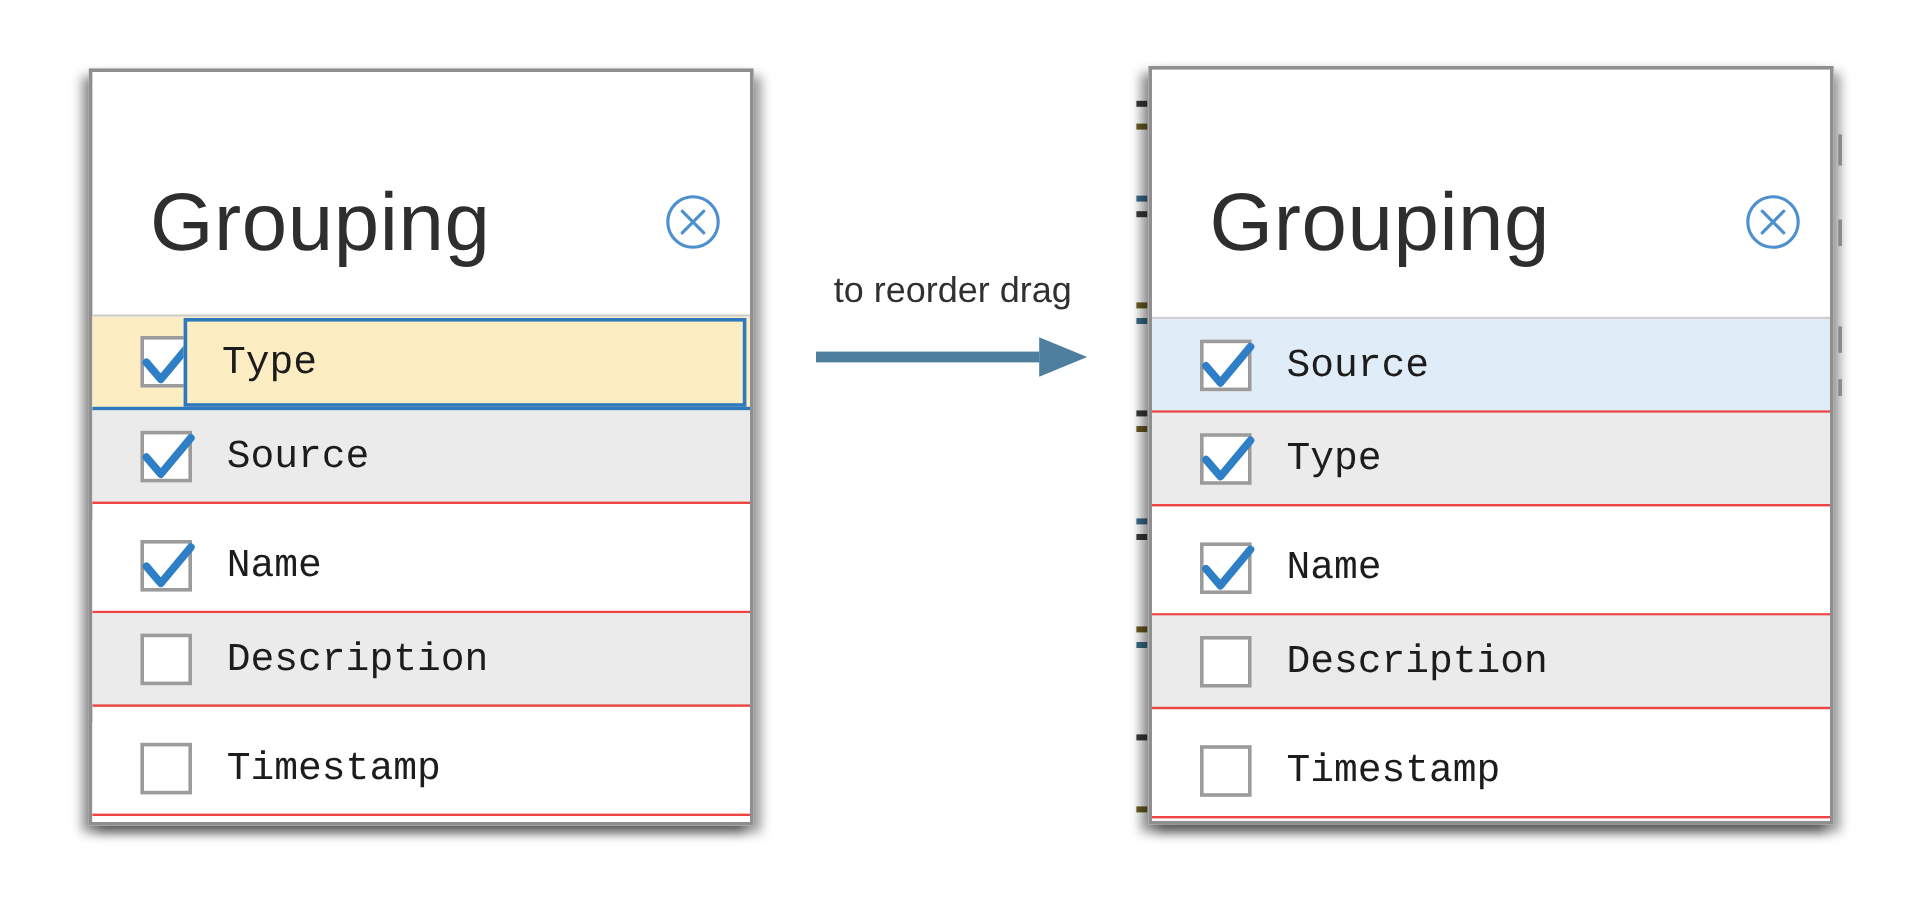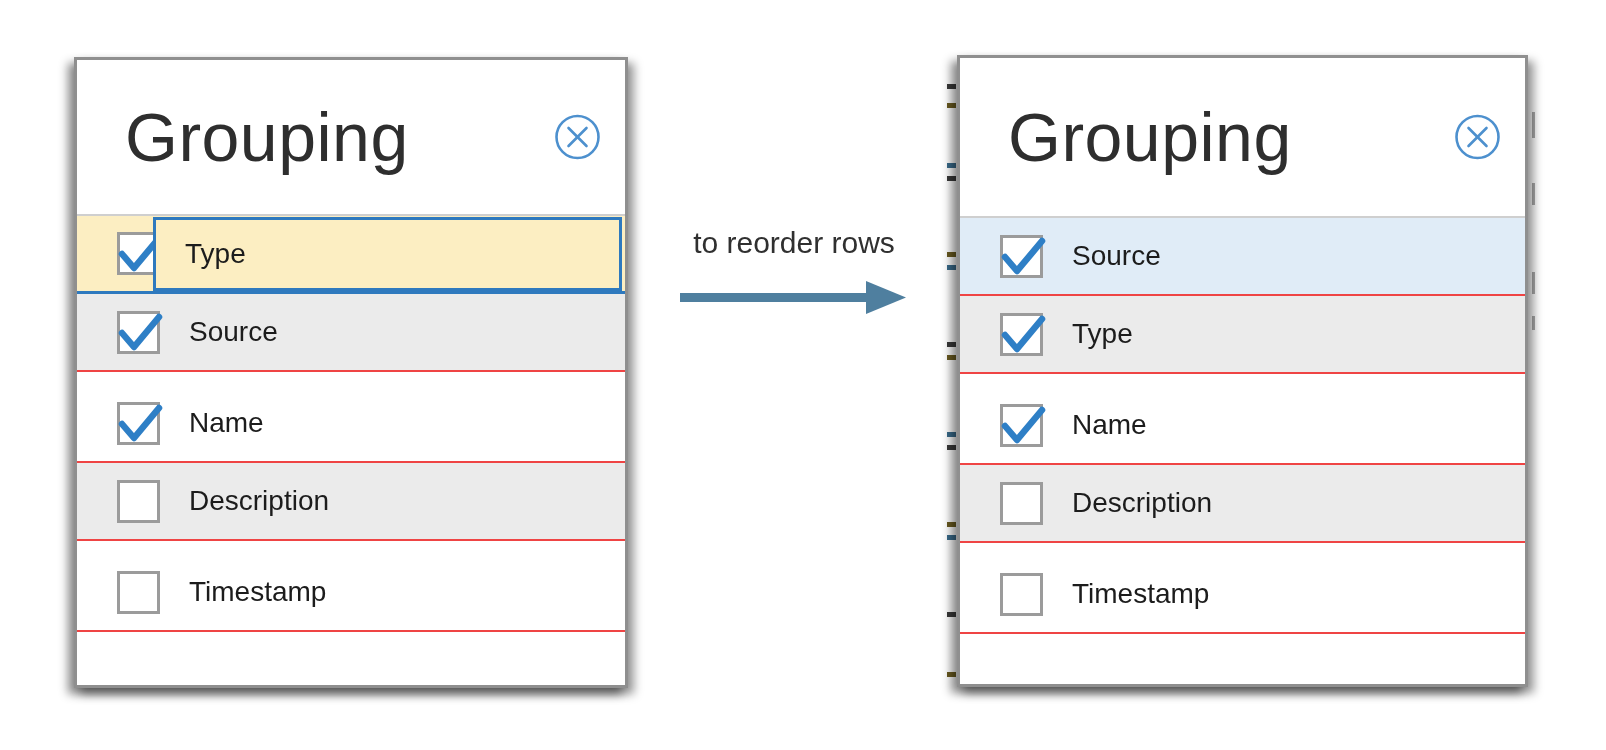--- a/index.html
+++ b/index.html
@@ -10,21 +10,21 @@
   .panel{
     position:absolute;background:#ffffff;box-sizing:border-box;
     border:3px solid #8f8f8f;
     box-shadow:-6px 6px 9px rgba(0,0,0,0.45), 6px 6px 9px rgba(0,0,0,0.40);
   }
   .panel-left{left:74px;top:57px;width:554px;height:631px;}
   .panel-right{left:957px;top:55px;width:571px;height:632px;}
 
   .panel-header{
     position:relative;height:154px;display:flex;align-items:center;
-    padding-left:48px;border-bottom:2px solid #cfcfcf;box-sizing:content-box;
+    padding-left:48px;border-bottom:2px solid #cfcfcf;box-sizing:content-box;margin-top:48px;
   }
   .panel-right .panel-header{height:158px;}
   .panel-title{font-size:68px;color:#2e2e2e;letter-spacing:0.5px;}
 
   .close-btn{
     position:absolute;right:24px;top:50%;transform:translateY(-50%);
     width:47px;height:47px;cursor:pointer;background:none;border:none;padding:0;
   }
   .close-btn svg{display:block;}
 
@@ -42,21 +42,21 @@
   }
 
   .cb{
     position:relative;flex:none;width:37px;height:37px;margin-left:40px;
     background:#ffffff;border:3px solid #9b9b9b;box-sizing:content-box;
   }
   .check{position:absolute;left:-3px;top:-5px;display:none;}
   .row.checked .check{display:block;}
 
   .labelbox{margin-left:29px;display:flex;align-items:center;}
-  .row-label{font-size:28px;color:#1c1c1c;}
+  .row-label{font-size:33px;color:#1c1c1c;font-family:Liberation Mono, monospace;}
 
   
   .variant-dragging .labelbox{
     position:absolute;left:76px;right:3px;top:1px;bottom:0;margin:0;
     border:3px solid var(--drag_border,#2E79BE);
     padding-left:29px;box-sizing:border-box;
     background:var(--drag_highlight,#FCEEC2);
   }
 
   .empty-area{flex:1;background:#ffffff;}
@@ -154,21 +154,21 @@
       </span>
       <div class="labelbox">
           <span class="row-label">Timestamp</span>
         </div>
     </div>
 
     <div class="empty-area"></div>
   </div>
 
   <div class="annotation">
-    <div class="annotation-text">to reorder rows</div>
+    <div class="annotation-text">to reorder drag</div>
     <svg class="arrow" width="232" height="40" viewBox="0 0 232 40">
       <rect x="2" y="16" width="186" height="9" fill="#4F7F9F"></rect>
       <polygon points="188,4 188,37 228,20.5" fill="#4F7F9F"></polygon>
     </svg>
   </div>
 
   <div class="panel panel-right" style="display:flex;flex-direction:column;">
     <div class="panel-header">
       <span class="panel-title">Grouping</span>
       <button class="close-btn" aria-label="Close">

